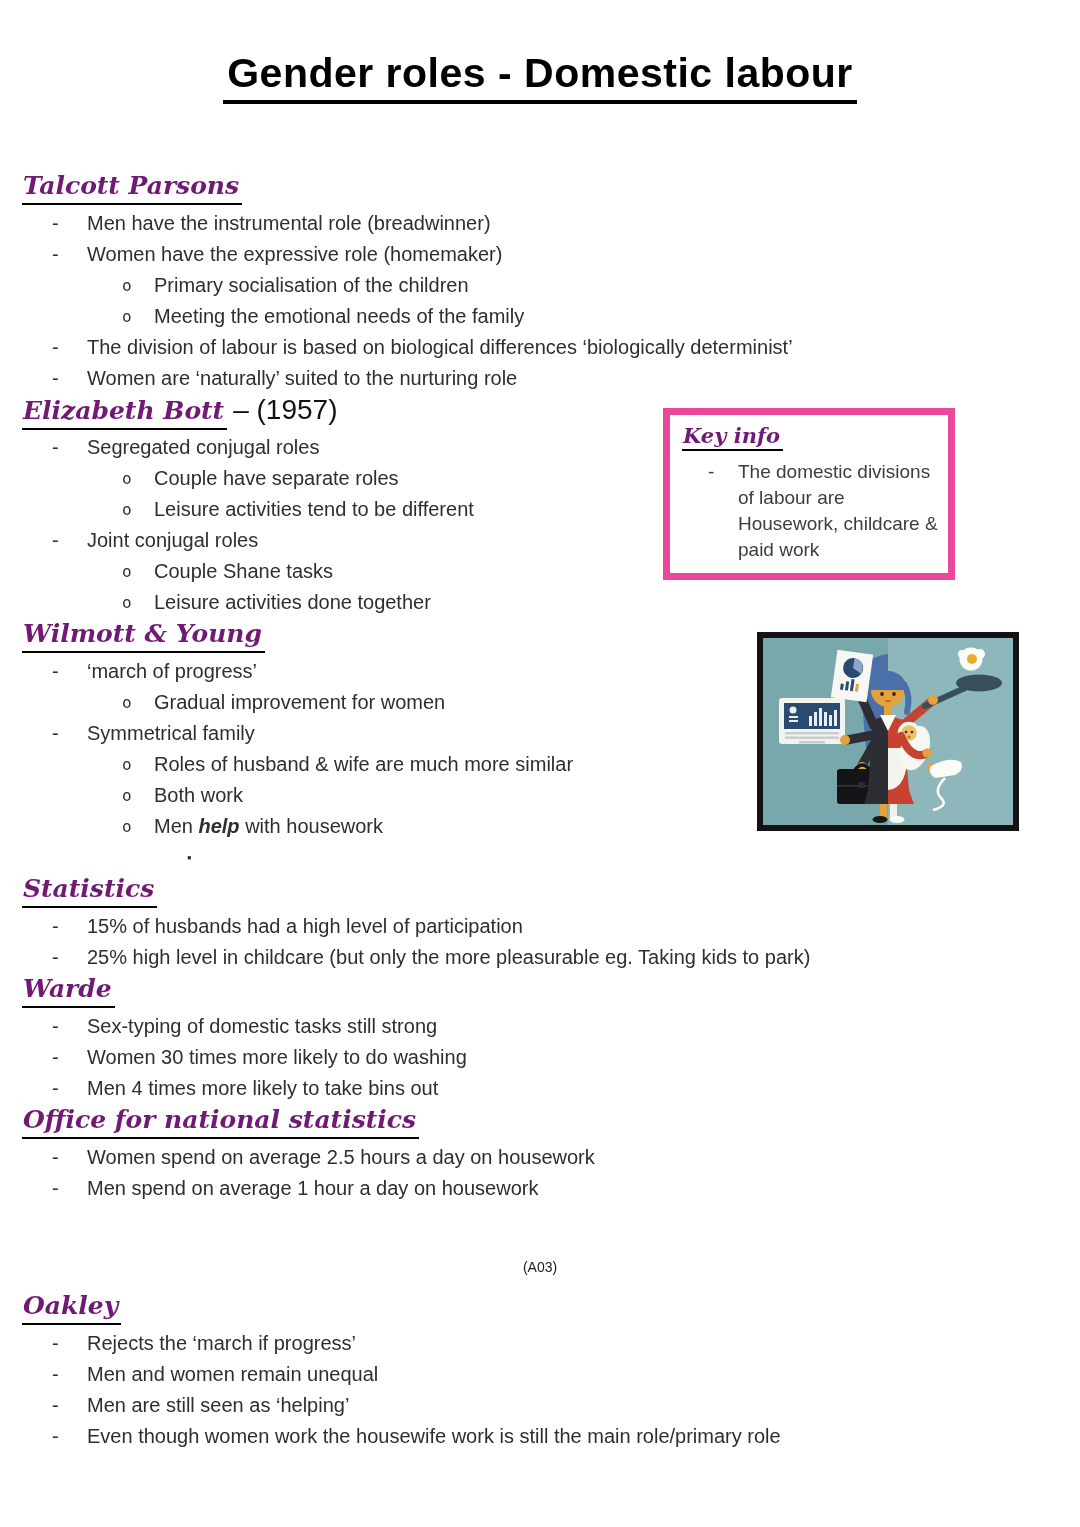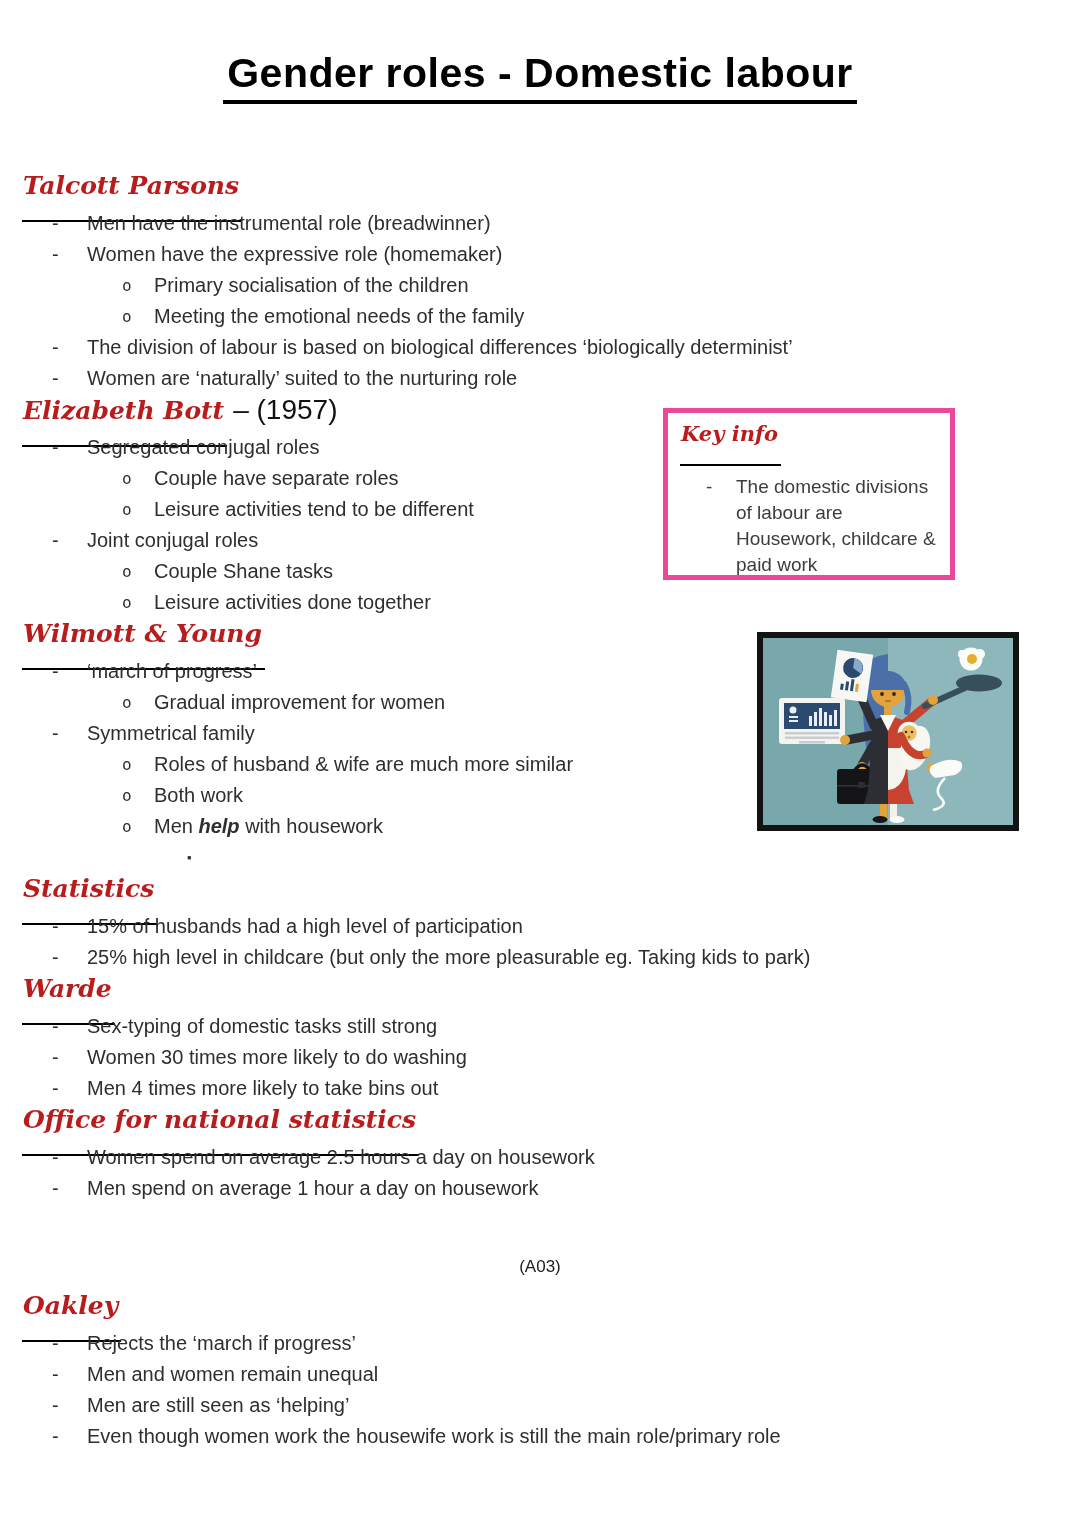--- a/index.html
+++ b/index.html
@@ -18,44 +18,44 @@
   }
   .a01 { position:absolute; top:142px; left:0; width:100%; text-align:center;
          font-size:22px; color:#1c1c1c; }
 
   
   .content { position:absolute; left:22px; top:170px; width:1036px; }
 
   .sec-head { height:38px; line-height:32px; white-space:nowrap; }
   .hd {
     display:inline-block; font-family:"DejaVu Serif", serif; font-style:italic;
-    font-weight:700; font-size:25px; color:#b91c1c;
-    border-bottom:2px solid #000; padding:0 3px 18px 1px;
+    font-weight:700; font-size:25px; color:#701a75;
+    border-bottom:2px solid #000; padding:0 3px 1px 1px;
   }
   .hd-suffix { font-family:"Liberation Sans", sans-serif; font-style:normal;
     font-size:28px; font-weight:500; color:#111; margin-left:6px; }
 
   ul.notes { list-style:none; }
   .li { display:flex; line-height:31px; font-size:20px; color:#2e2e2e; }
   .marker { flex:0 0 auto; }
   .l1 > .marker { margin-left:30px; width:12px; margin-right:23px; }
   .l2 > .marker { margin-left:100px; width:14px; margin-right:18px;
                   font-family:"DejaVu Sans Mono", monospace; font-size:16px; }
   .l3 > .marker { margin-left:165px; width:12px; margin-right:21px; font-size:13px; }
   .item-text { flex:1 1 auto; }
   .emph { font-weight:bold; font-style:italic; }
 
-  .a03 { margin-top:48px; text-align:center; font-size:17px; color:#1c1c1c;
+  .a03 { margin-top:48px; text-align:center; font-size:14px; color:#1c1c1c;
          line-height:30px; }
   .oakley-gap { margin-top:8px; }
 
   
   .key-info {
     position:absolute; left:663px; top:408px; width:292px; height:172px;
-    border:5px solid #ec4899; background:#fff; padding:8px 10px 0 12px;
+    border:7px solid #ec4899; background:#fff; padding:8px 10px 0 12px;
   }
   .key-info .hd { font-size:21px; }
   .ki-row { display:flex; margin-top:8px; line-height:26px; font-size:19px; color:#3d3d3d; }
   .ki-row .marker { margin-left:26px; width:12px; margin-right:18px; }
 
   
   .illu {
     position:absolute; left:757px; top:632px; width:262px; height:199px;
     border:6px solid #131313; background:#7fa9ae;
   }

